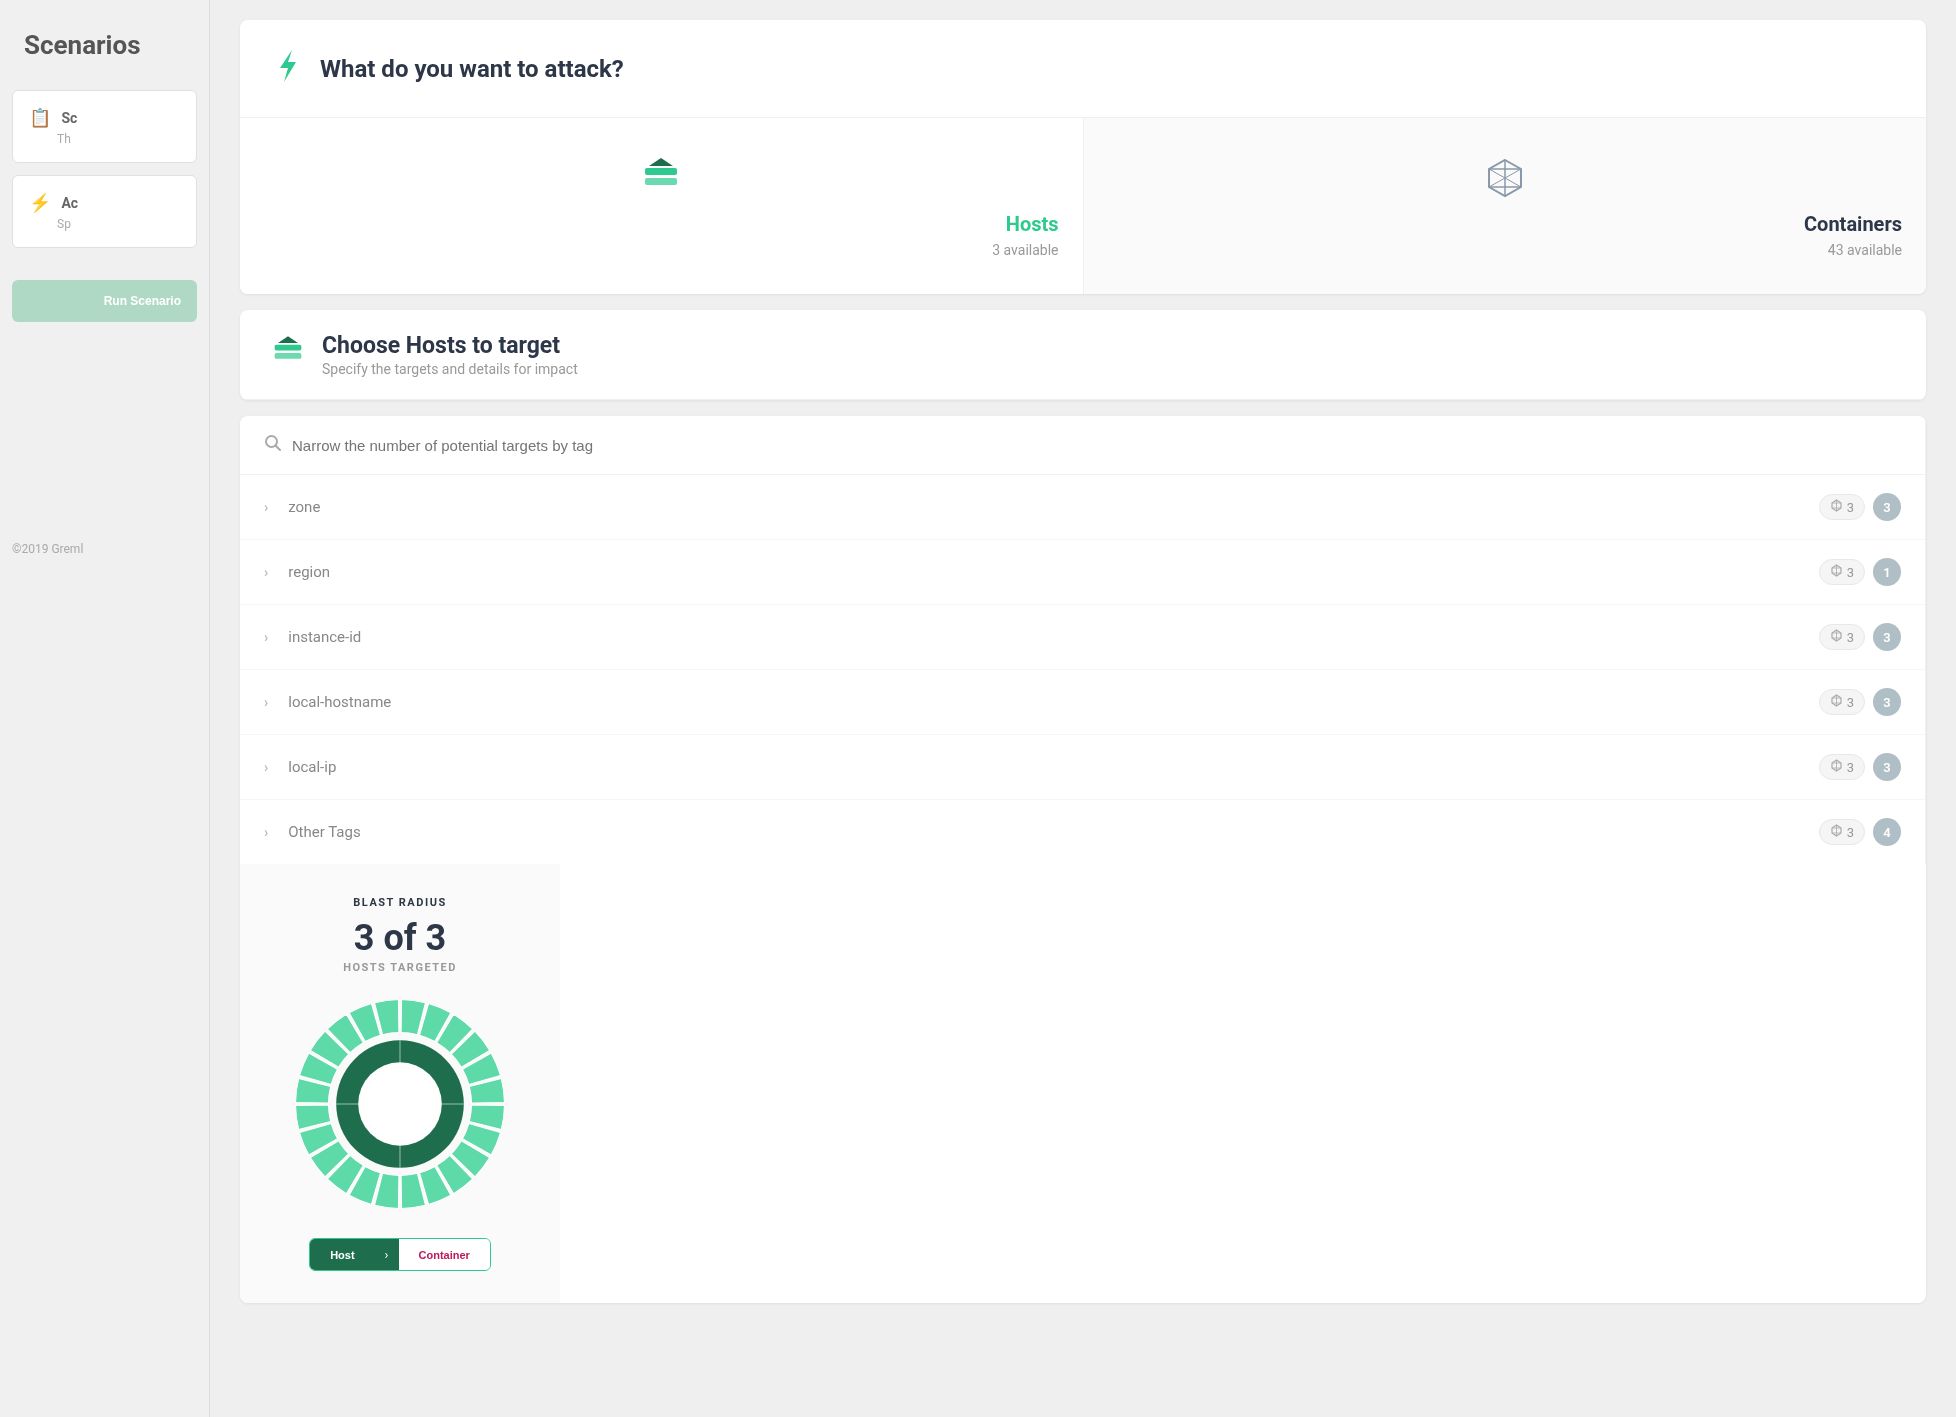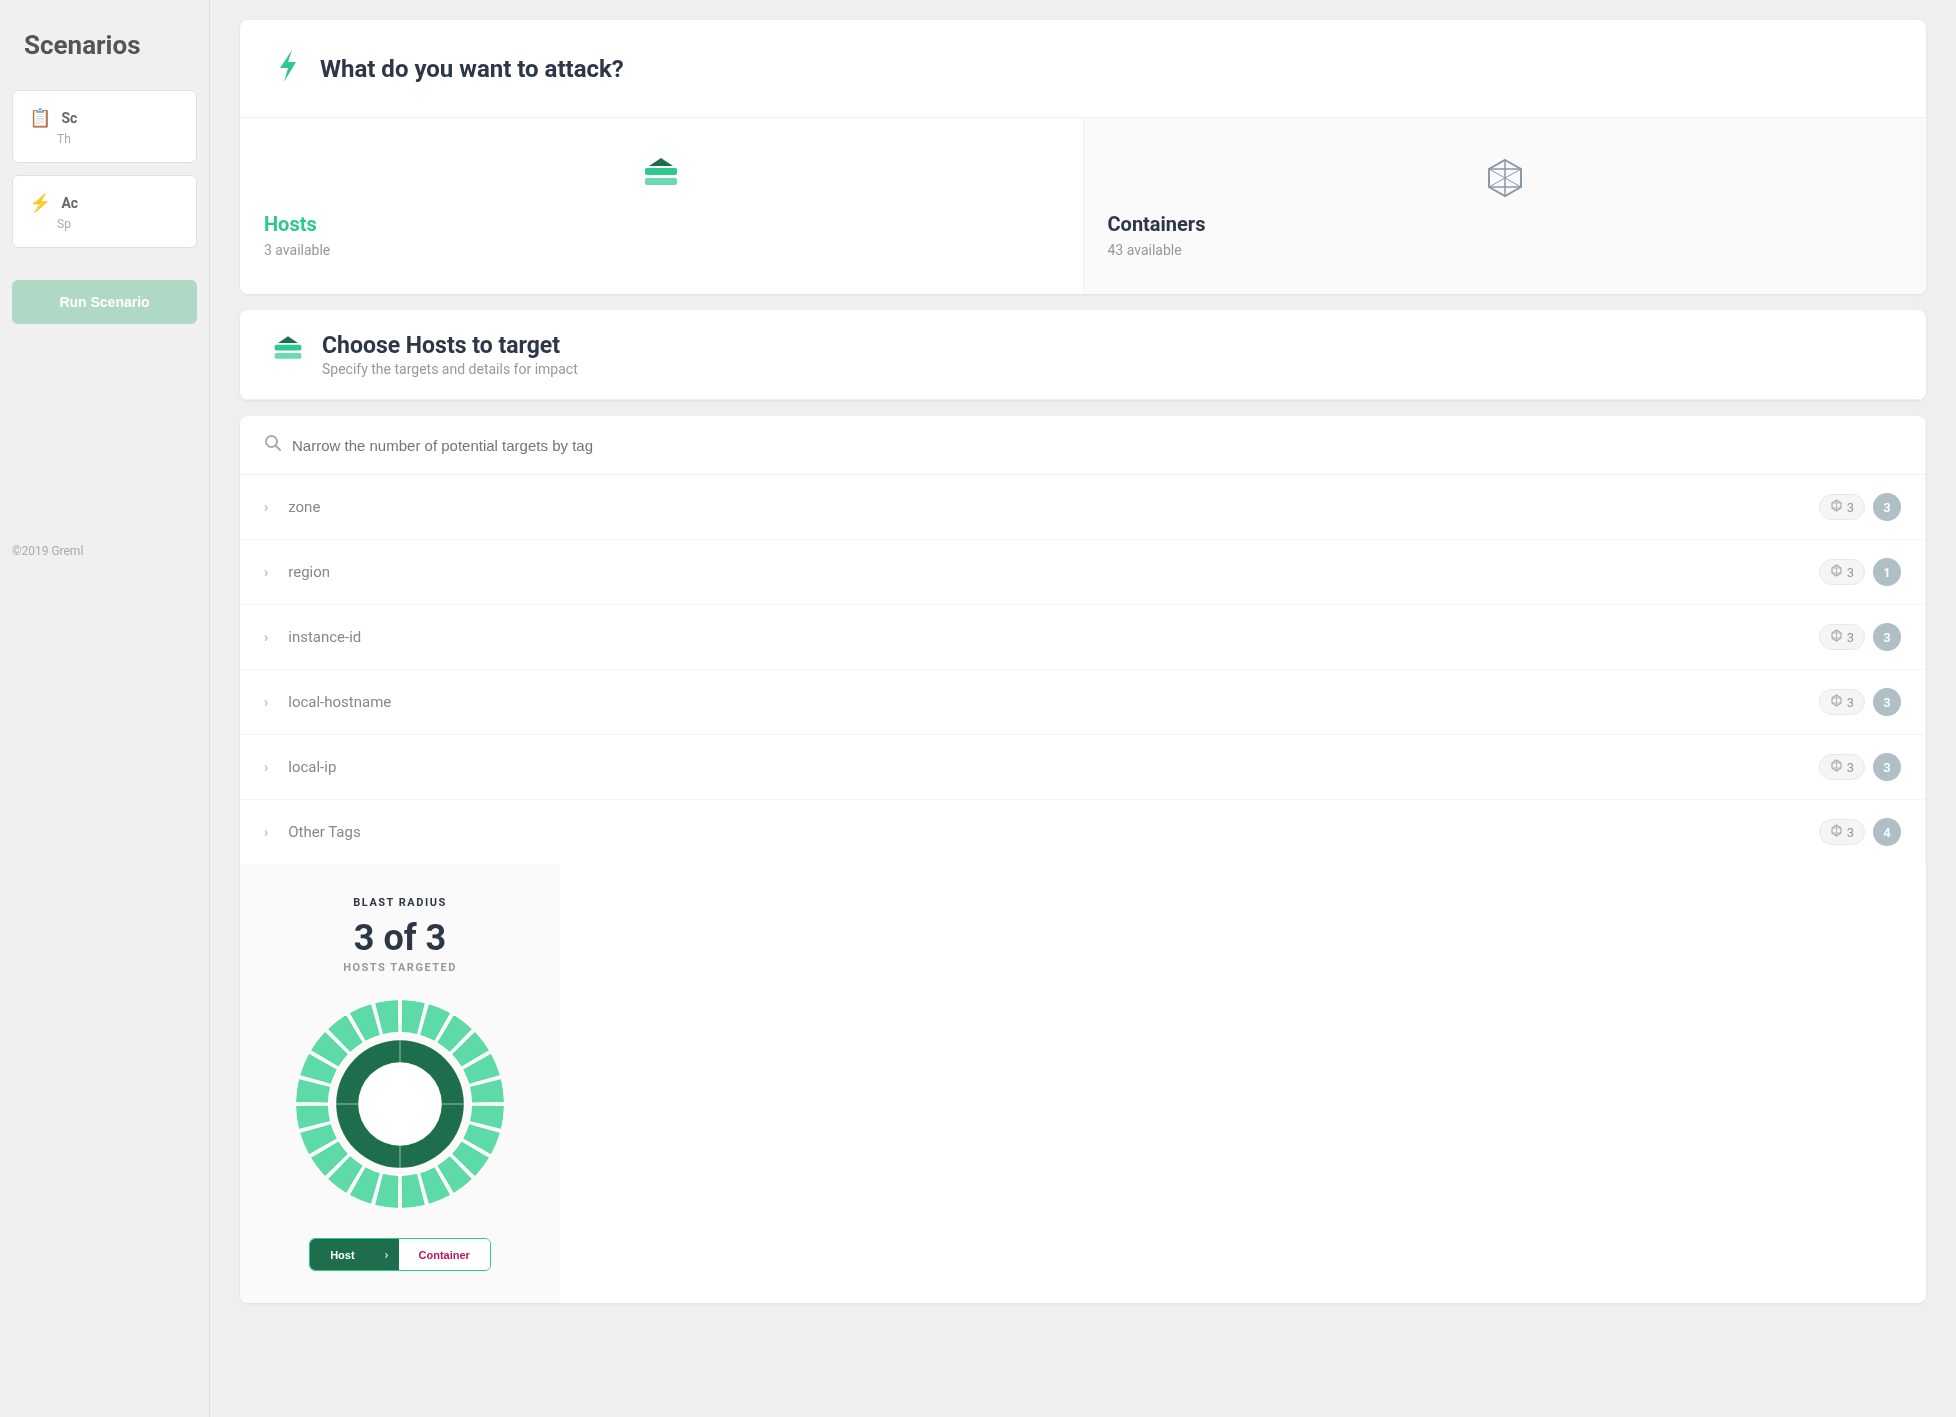--- a/index.html
+++ b/index.html
@@ -53,25 +53,25 @@
       color: #aaa;
       padding-left: 28px;
     }
     .sidebar-run-btn {
       margin: 20px 12px;
       background: #b0d9c5;
       color: #fff;
       border: none;
       border-radius: 6px;
       padding: 14px 16px;
-      font-size: 14px;
+      font-size: 12px;
       font-weight: 600;
       width: calc(100% - 24px);
       cursor: pointer;
-      text-align: center;
+      text-align: right;
     }
 
     
     .main {
       flex: 1;
       padding: 20px 30px;
       background: #efefef;
     }
 
     
@@ -102,21 +102,21 @@
       color: #2d3748;
     }
 
     
     .target-options {
       display: flex;
     }
     .target-option {
       flex: 1;
       padding: 36px 24px;
-      text-align: left;
+      text-align: right;
       cursor: pointer;
       border-right: 1px solid #f0f0f0;
       transition: background 0.15s;
     }
     .target-option:last-child { border-right: none; }
     .target-option.active {
       background: #fff;
     }
     .target-option:not(.active) {
       background: #fafafa;

